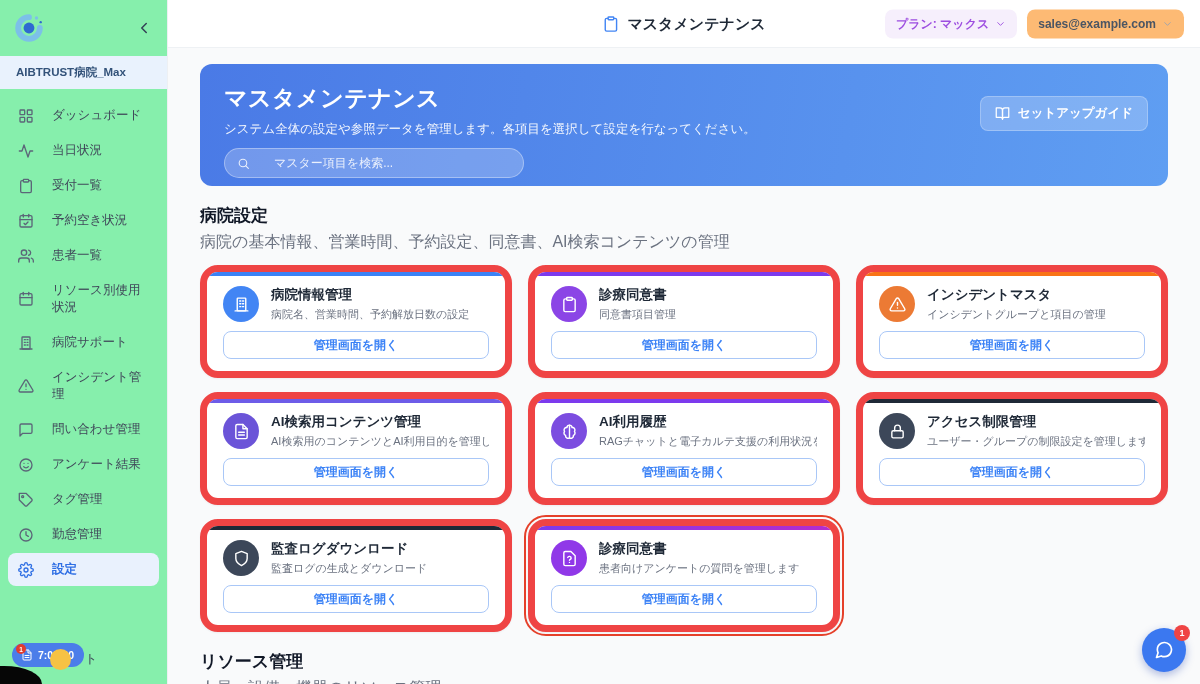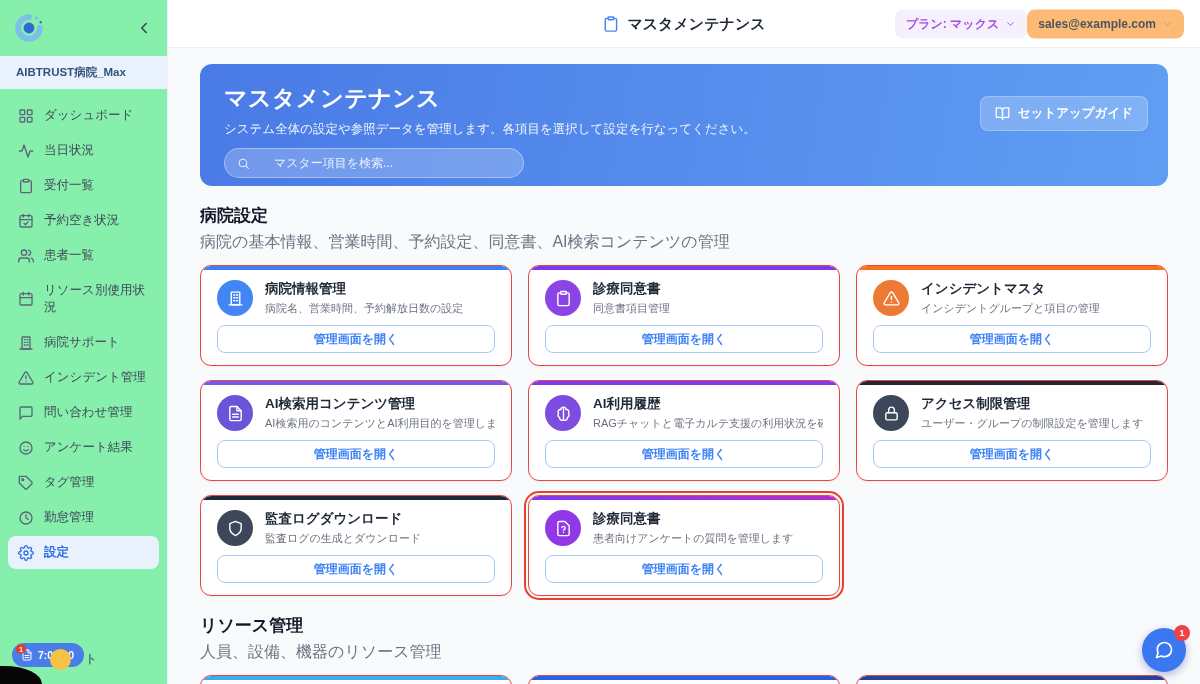--- a/index.html
+++ b/index.html
@@ -7,40 +7,40 @@
   .app{position:relative;width:1200px;height:684px;background:#fff;overflow:hidden;}
 
   
   .sidebar{position:absolute;left:0;top:0;width:168px;height:100%;background:#86efac;border-right:1px solid #edf0f3;z-index:2;}
   .sb-top{height:56px;display:flex;align-items:center;justify-content:space-between;padding:0 14px;}
   .logo{width:30px;height:30px;display:block;}
   .collapse-btn{width:18px;height:18px;color:#334155;background:none;border:none;padding:0;cursor:pointer;display:flex;align-items:center;justify-content:center;}
   .collapse-btn svg{width:14px;height:14px;}
   .hospital{background:#e9f2fd;color:#33537a;font-size:11.5px;font-weight:700;padding:9px 16px;}
   .menu{padding:10px 8px 0;display:flex;flex-direction:column;gap:2px;}
-  .menu-item{display:flex;align-items:center;gap:10px;padding:8px 10px;border-radius:8px;color:#40495a;font-size:12.5px;cursor:pointer;}
+  .menu-item{display:flex;align-items:center;gap:18px;padding:8px 10px;border-radius:8px;color:#40495a;font-size:12.5px;cursor:pointer;}
   .menu-item .ic{width:16px;height:16px;color:#5b6678;flex:0 0 16px;}
   .menu-item.active{background:#e9f1fd;color:#2f6fe4;font-weight:600;}
   .menu-item.active .ic{color:#2f6fe4;}
   .ic{display:inline-flex;}
   .ic svg{width:100%;height:100%;display:block;}
   .logout-row{position:absolute;left:0;bottom:16px;width:168px;color:#3f4a5a;font-size:12.5px;padding-left:72px;z-index:1;}
 
   
   .corner-shape{position:absolute;left:0;bottom:0;width:42px;height:18px;background:#060606;border-top-right-radius:42px 20px;z-index:4;}
   .timer-pill{position:absolute;left:12px;bottom:17px;height:24px;background:#4b7de9;border-radius:12px;display:flex;align-items:center;gap:5px;padding:0 10px 0 9px;color:#fff;font-size:10.5px;font-weight:700;z-index:5;white-space:nowrap;}
   .timer-icon{position:relative;width:12px;height:12px;color:#fff;}
   .timer-badge{position:absolute;top:-5px;left:-5px;width:10px;height:10px;background:#e23c2e;border-radius:50%;color:#fff;font-size:6.5px;font-weight:700;display:flex;align-items:center;justify-content:center;}
   .yellow-dot{position:absolute;left:50px;bottom:14px;width:21px;height:21px;border-radius:50%;background:#f6c244;z-index:6;}
 
   
   .main{position:absolute;left:168px;top:0;right:0;height:48px;background:#fff;border-bottom:1px solid #eef1f4;z-index:1;}
   .topbar-title{position:absolute;left:50%;top:50%;transform:translate(-50%,-50%);display:flex;gap:8px;align-items:center;font-weight:700;font-size:15px;color:#1f2937;white-space:nowrap;}
   .topbar-title .ic{width:17px;height:17px;color:#4285f4;}
-  .tr-controls{position:absolute;right:16px;top:50%;transform:translateY(-50%);display:flex;}
+  .tr-controls{position:absolute;right:16px;top:50%;transform:translateY(-50%);display:flex;gap:10px;}
   .pill{display:flex;align-items:center;gap:6px;border-radius:8px;padding:6px 11px;font-size:12px;font-weight:600;border:none;cursor:pointer;white-space:nowrap;}
   .pill .ic{width:11px;height:11px;}
   .pill.plan{background:#f6effc;color:#9d4ee0;}
   .pill.account{background:#fdba74;color:#4b5563;}
   .pill.account .ic{color:#9ca3af;}
 
   
   .content{position:absolute;left:168px;top:48px;right:0;bottom:0;background:#f9fafb;padding:16px 32px;overflow:hidden;z-index:0;}
 
   .hero{height:122px;border-radius:12px;background:linear-gradient(100deg,#4a7ae6 0%,#5f9ef2 100%);position:relative;padding:19px 24px;color:#fff;}
@@ -50,21 +50,21 @@
   .hero-search .ic{width:13px;height:13px;color:rgba(255,255,255,.85);flex:0 0 13px;}
   .hero-search input{flex:1;background:transparent;border:none;outline:none;color:#fff;font-size:12px;}
   .hero-search input::placeholder{color:rgba(255,255,255,.85);}
   .setup-btn{position:absolute;right:20px;top:32px;display:flex;gap:8px;align-items:center;background:rgba(255,255,255,.22);border:1px solid rgba(255,255,255,.25);color:#fff;border-radius:8px;padding:8px 14px;font-size:12.5px;font-weight:600;cursor:pointer;white-space:nowrap;}
   .setup-btn .ic{width:15px;height:15px;}
 
   .section{margin-top:18px;}
   .section h2{margin:0;font-size:17px;color:#111827;font-weight:700;}
   .section .sub{margin:5px 0 12px;font-size:16px;color:#6b7280;}
   .grid{display:grid;grid-template-columns:repeat(3,1fr);gap:14px 16px;}
-  .card{background:#fff;border:1px solid #ef4444;border-radius:11px;box-shadow:0 1px 2px rgba(16,24,40,.05);overflow:hidden;position:relative;}
+  .card{background:#fff;border:7px solid #ef4444;border-radius:18px;box-shadow:0 1px 2px rgba(16,24,40,.05);overflow:hidden;position:relative;}
   .card .bar{height:4px;}
   .card-body{padding:10px 16px 12px;}
   .card-row{display:flex;gap:12px;align-items:center;}
   .icon-circle{width:36px;height:36px;border-radius:50%;color:#fff;display:flex;align-items:center;justify-content:center;flex:0 0 36px;}
   .icon-circle .ic{width:17px;height:17px;}
   .card-text{min-width:0;}
   .card h3{margin:0;font-size:13.5px;color:#1f2937;font-weight:700;white-space:nowrap;}
   .card .desc{margin:3px 0 0;font-size:11px;color:#6b7280;white-space:nowrap;overflow:hidden;}
   .open-btn{margin-top:9px;width:100%;height:28px;border-radius:8px;border:1px solid #a9c7f7;background:#fff;color:#3b82f6;font-size:12px;font-weight:700;cursor:pointer;}
   .card.annotated{outline:2px solid #e5402a;outline-offset:2px;}

